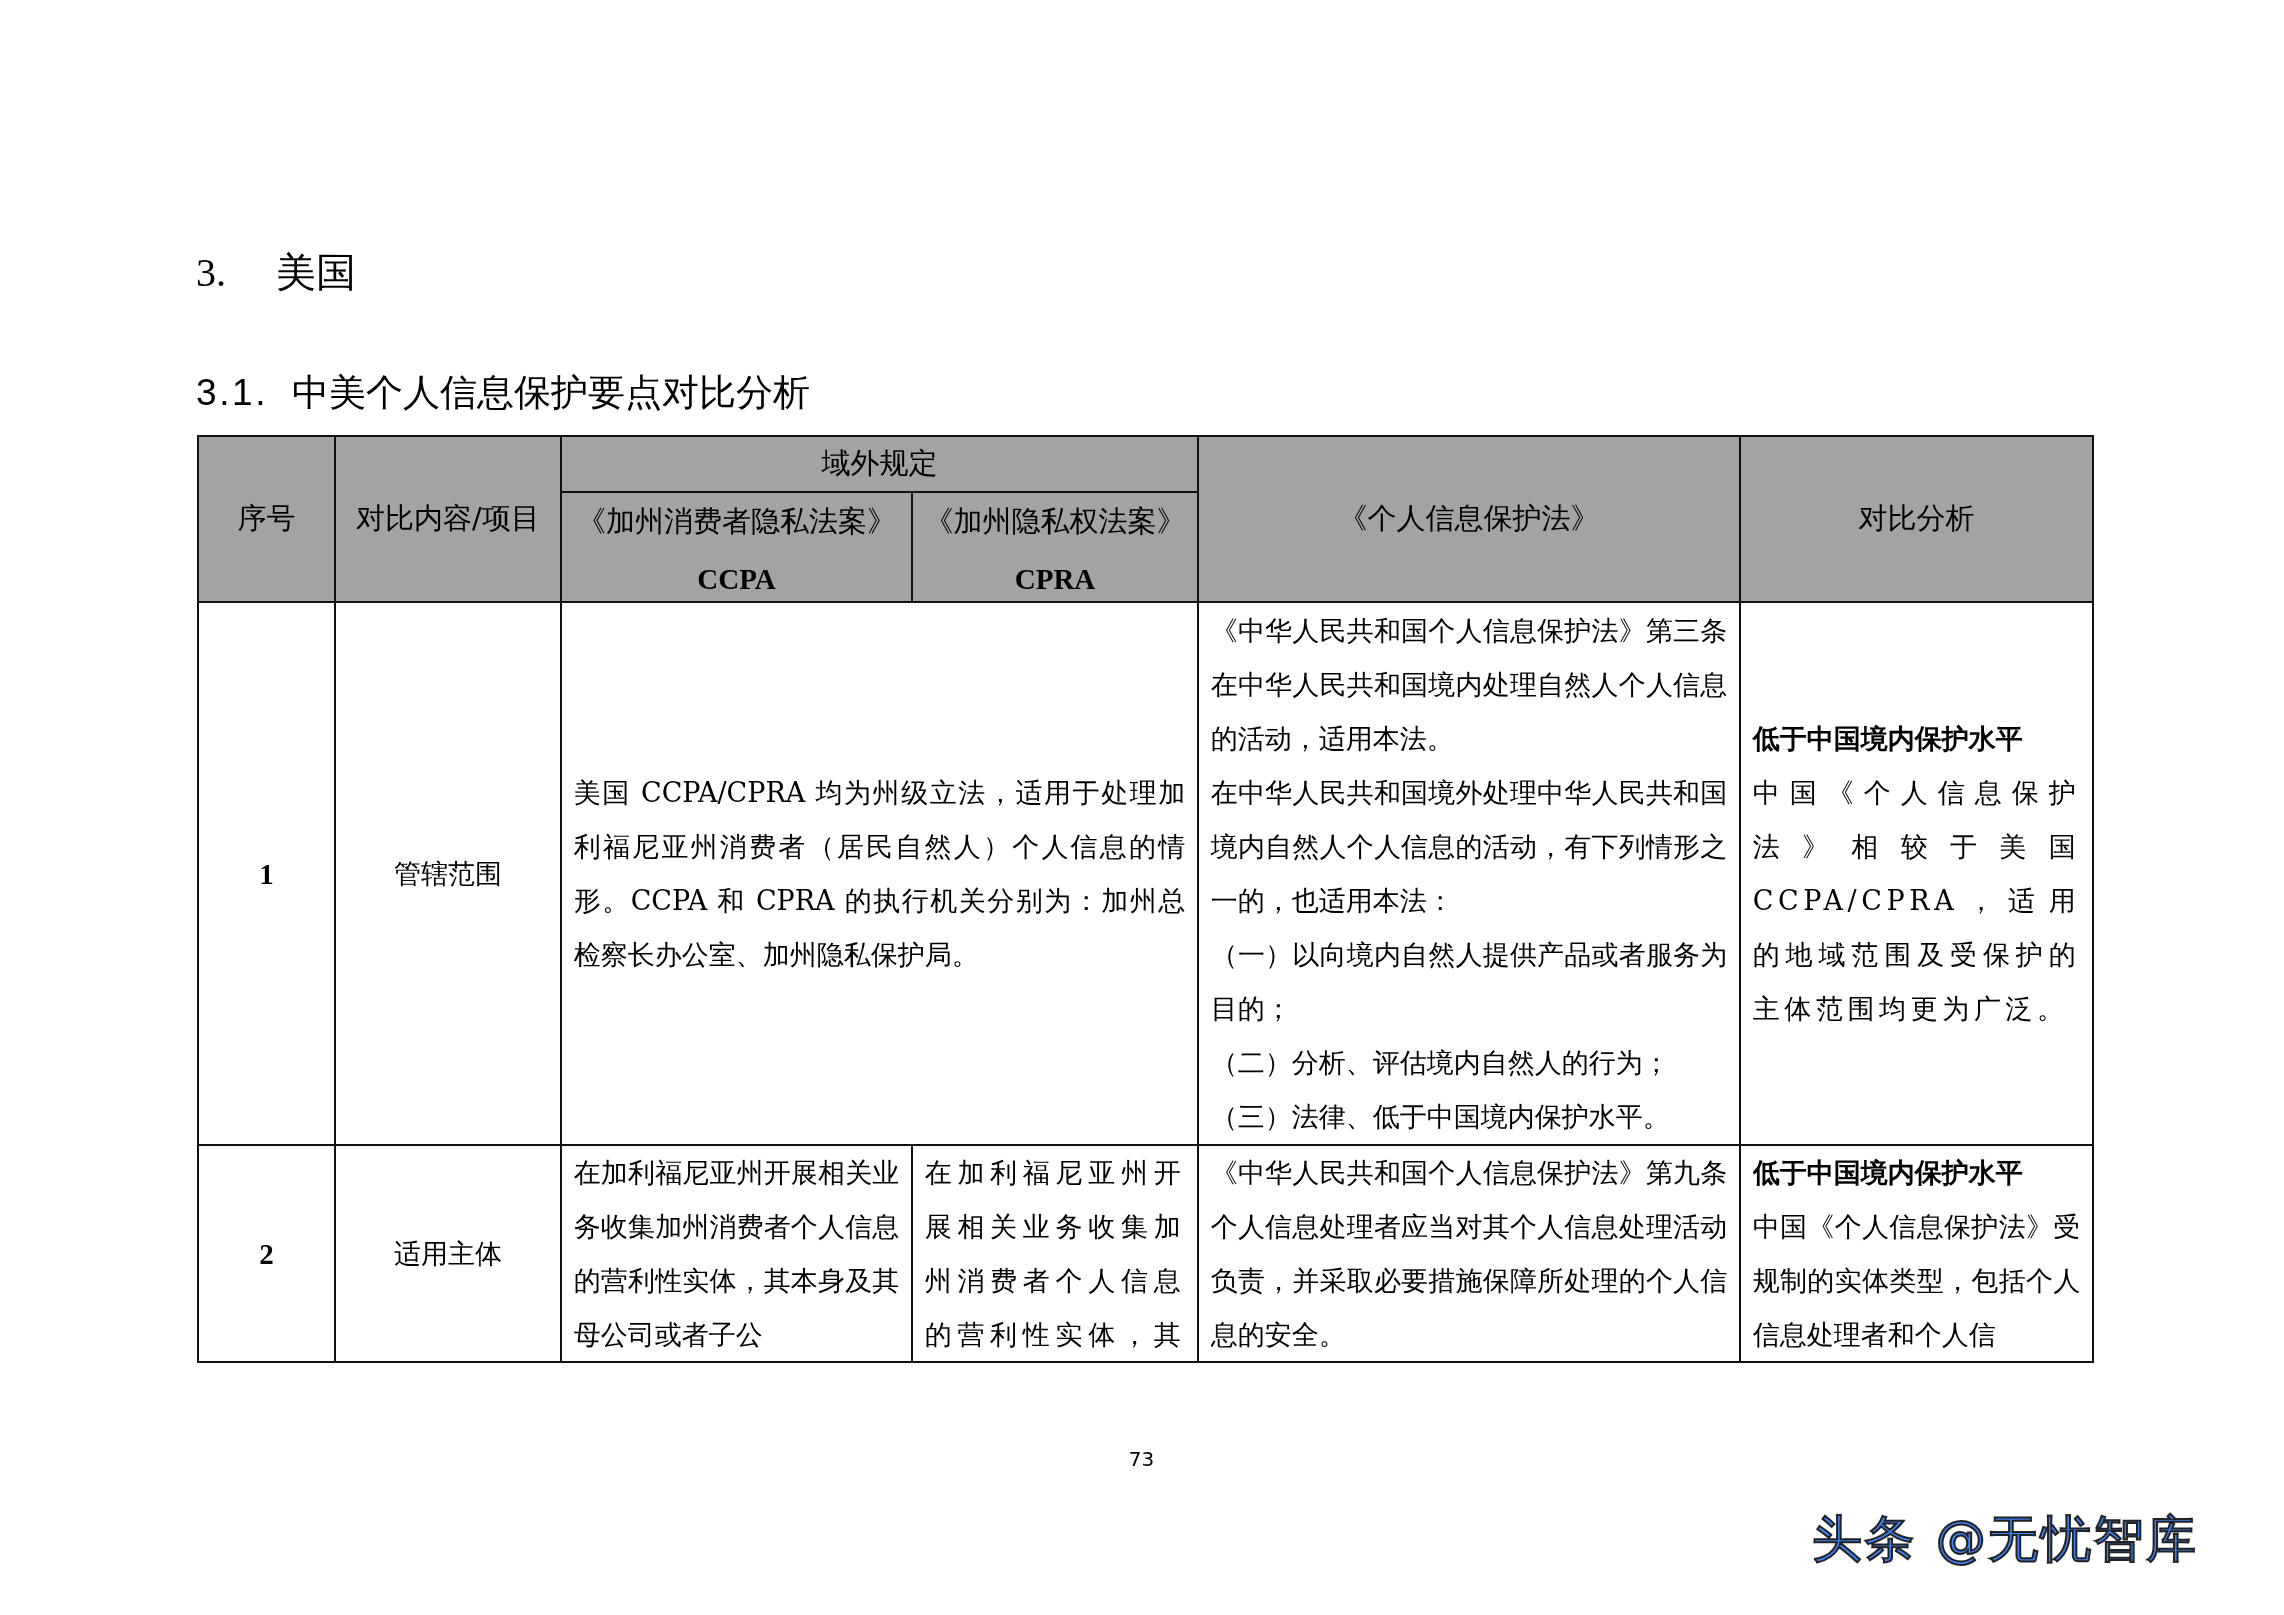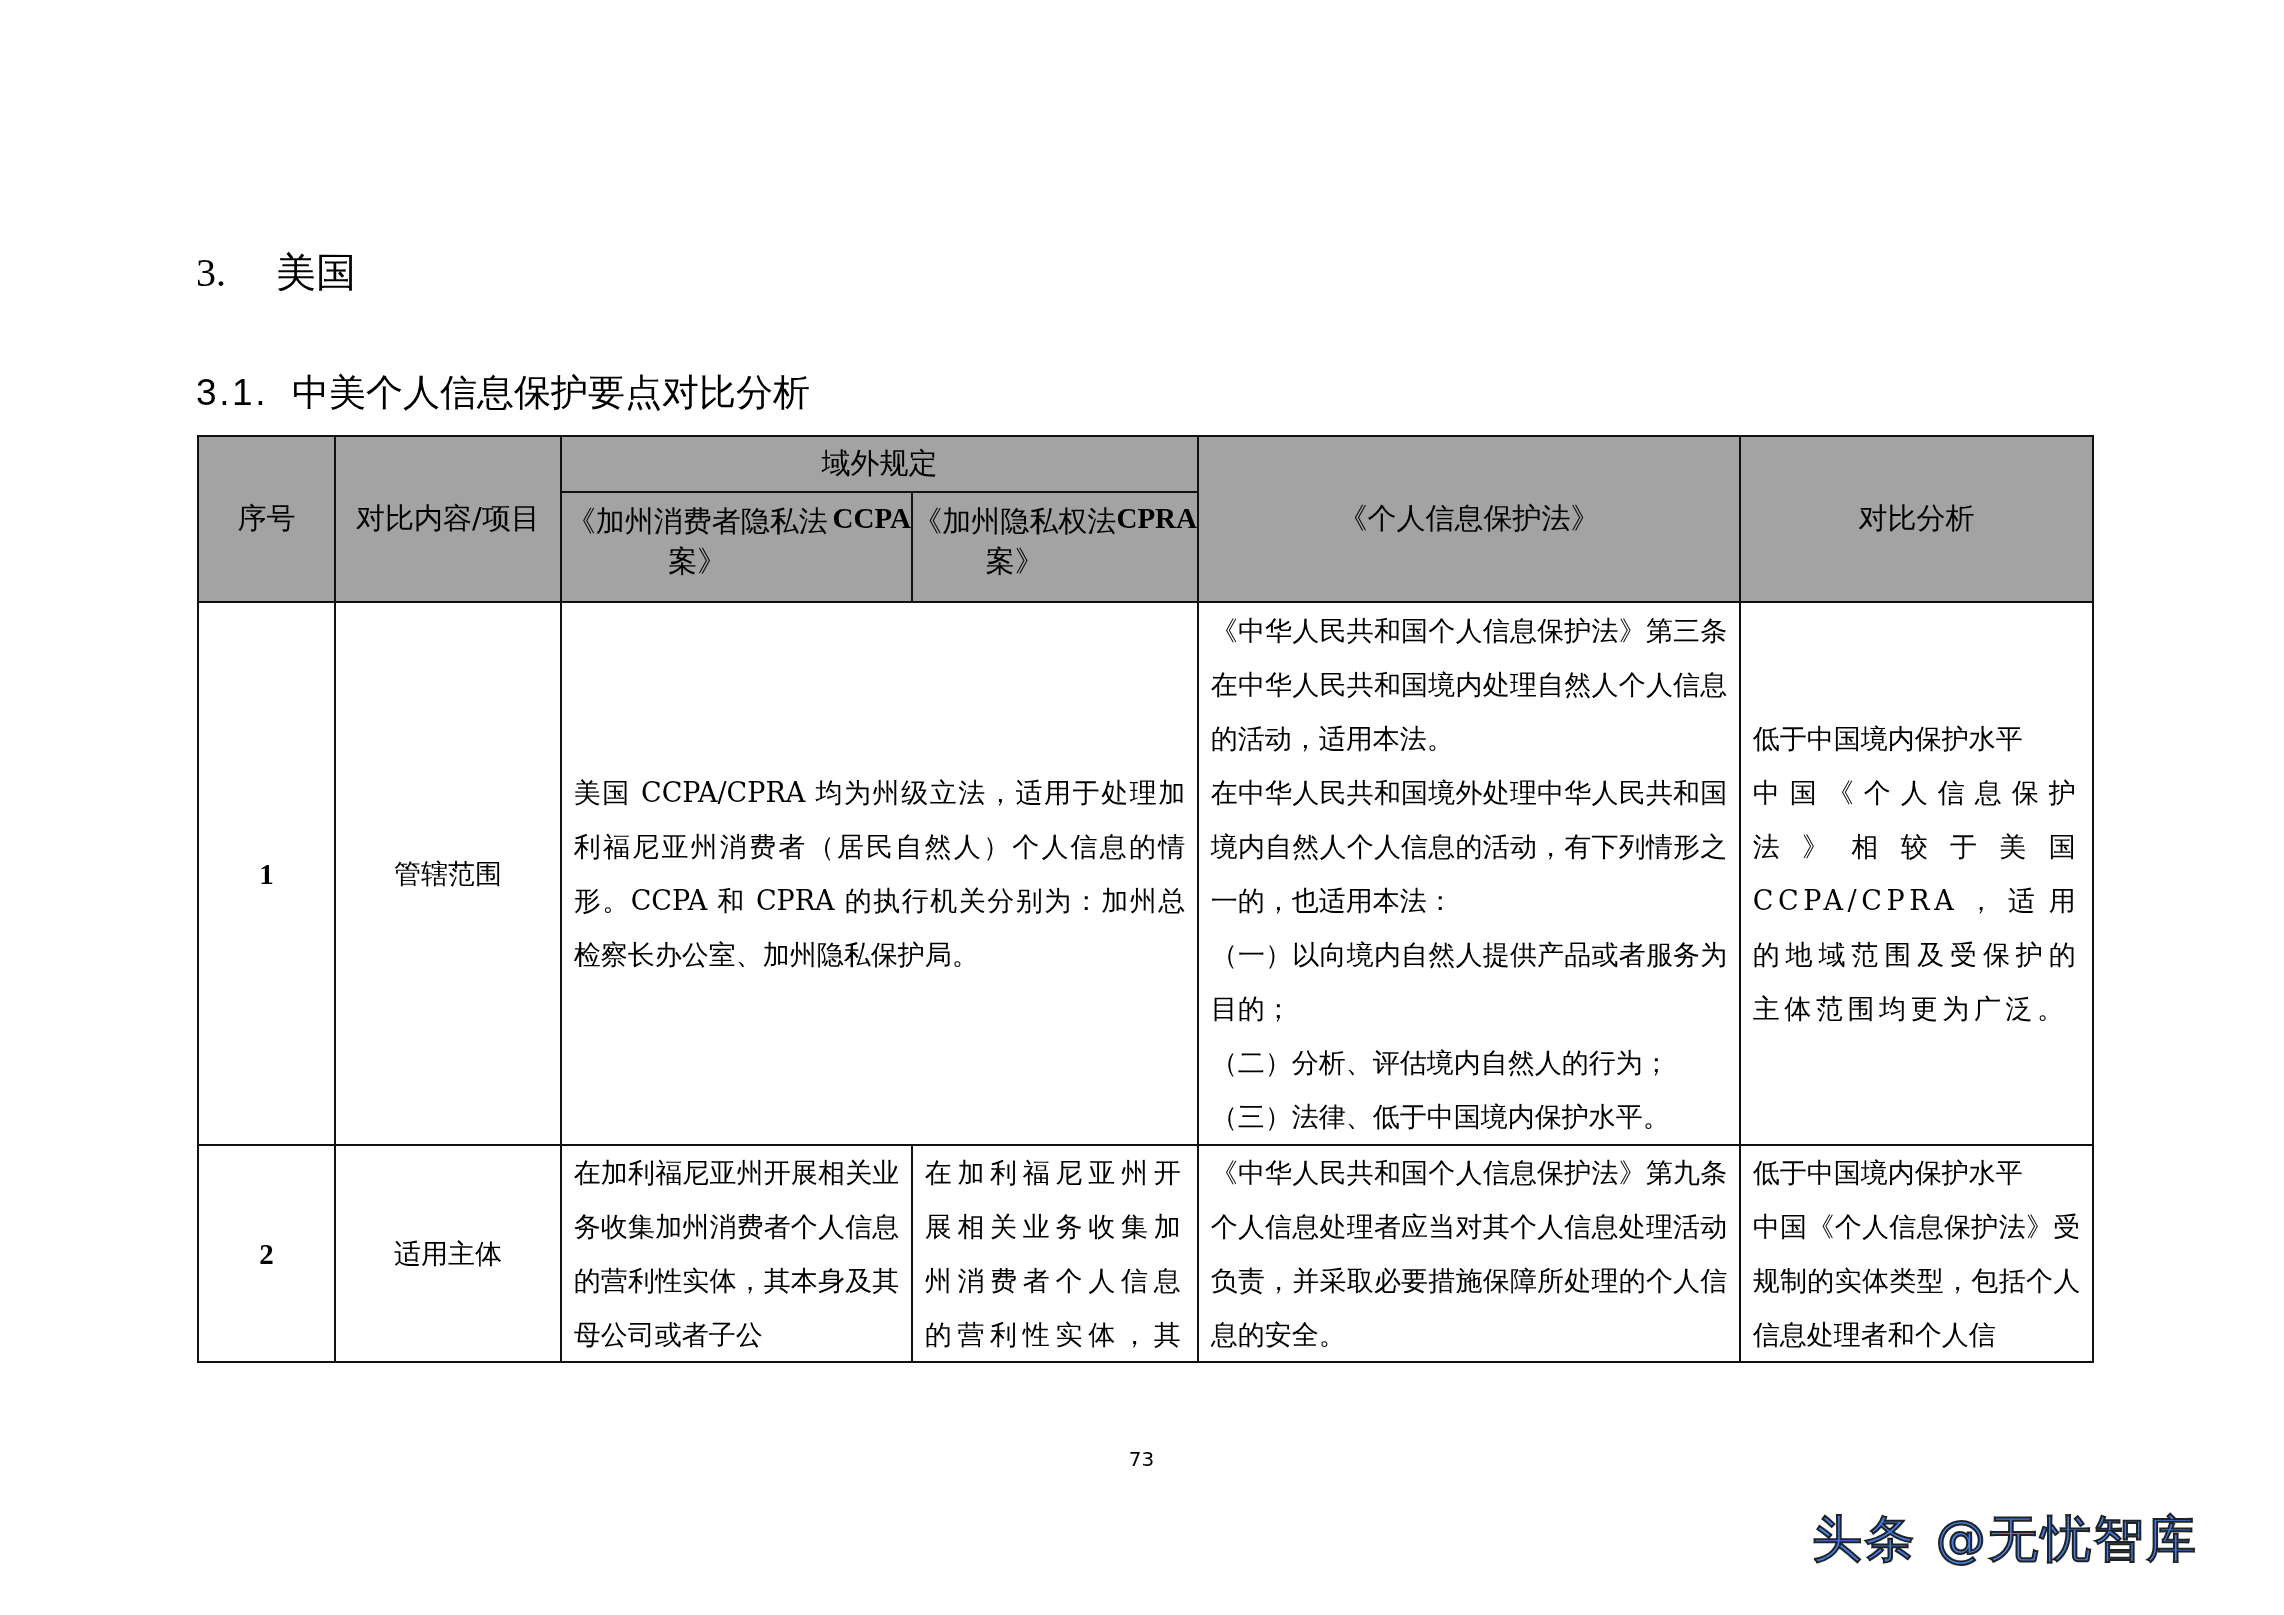--- a/index.html
+++ b/index.html
@@ -11,27 +11,27 @@
   .h2 { position: absolute; left: 196px; top: 368px; font-size: 37px; line-height: 50px;
         font-family: "Liberation Sans", "DejaVu Sans", sans-serif; white-space: nowrap; }
   .h2 .num { display: inline-block; width: 96px; letter-spacing: 2.6px; }
 
   table.cmp { position: absolute; left: 197px; top: 435px; border-collapse: collapse;
               table-layout: fixed; width: 1894px; }
   table.cmp td, table.cmp th { border: 2px solid #111; padding: 0; vertical-align: middle; }
   table.cmp th { background: #a3a3a3; font-weight: normal; font-size: 29px; text-align: center;
                  font-family: "DejaVu Sans", "Liberation Sans", sans-serif; }
   th .en { font-family: "Liberation Serif", serif; font-weight: bold; font-size: 29px; }
-  th .stack { display: flex; flex-direction: row; justify-content: space-between; height: 98px; padding-top: 3.9px; box-sizing: border-box; }
+  th .stack { display: flex; flex-direction: column; justify-content: space-between; height: 98px; padding-top: 3.9px; box-sizing: border-box; }
   td { font-size: 27px; line-height: 54px; font-family: "DejaVu Serif", "Liberation Serif", serif; }
   td.idx { text-align: center; font-weight: bold; font-family: "Liberation Serif", serif; font-size: 29px; }
   td.item { text-align: center; }
   td.txt { padding: 0 11.7px !important; text-align: justify; margin-top: 44px; }
   td.txt p { margin: 0; }
-  .bold { font-weight: normal; font-family: "DejaVu Sans", sans-serif; }
+  .bold { font-weight: bold; font-family: "DejaVu Sans", sans-serif; }
   .row1 td { height: 541px; }
   .row2 td { height: 215px; vertical-align: top; }
   .row2 td.idx, .row2 td.item { vertical-align: middle; }
   .clip { height: 215px; overflow: hidden; padding-top: 0; }
   .spaced { letter-spacing: 4.6px; }
 
   .pageno { position: absolute; left: 1122px; top: 1447px; width: 39px; text-align: center;
             font-family: "DejaVu Sans", sans-serif; font-size: 20px; }
   .watermark { position: absolute; left: 1812px; top: 1506px; font-size: 50px;
                font-family: "DejaVu Sans", sans-serif; color: #3b82f6;

